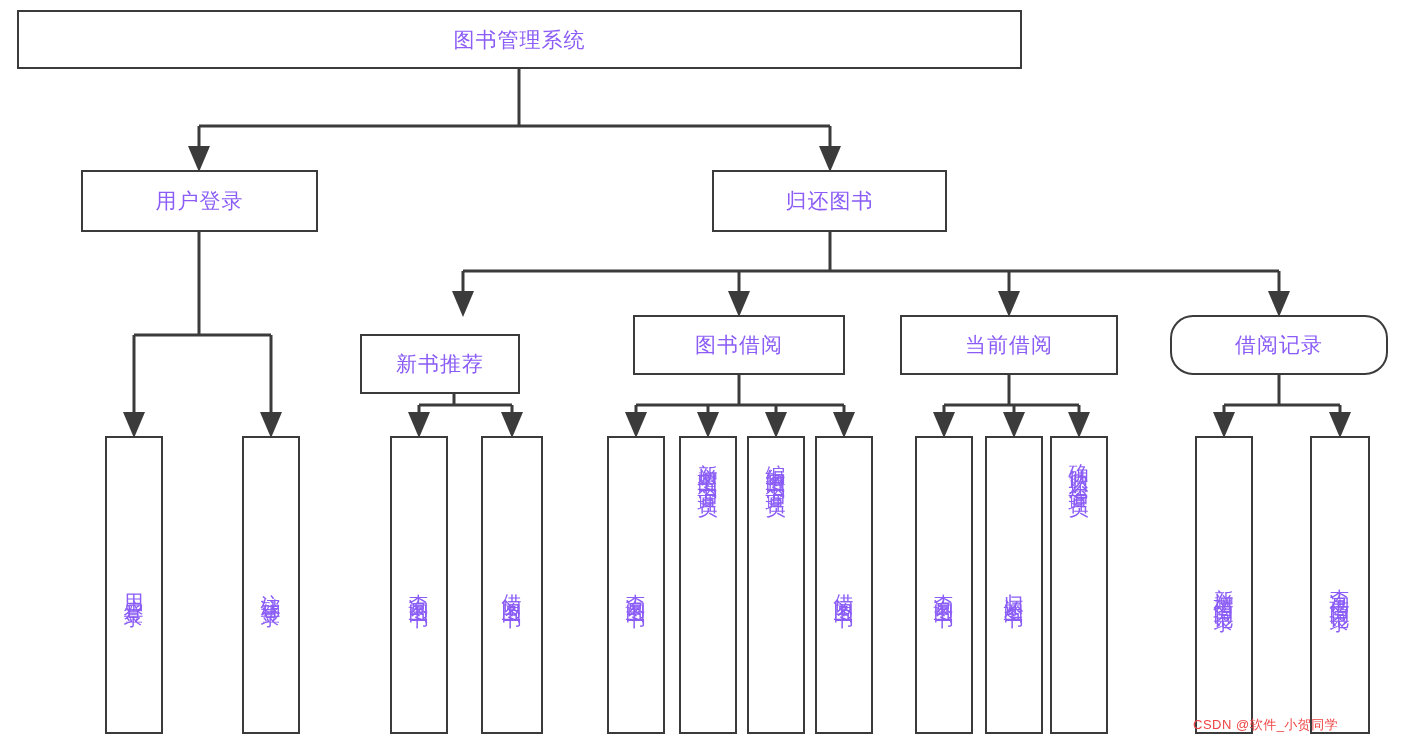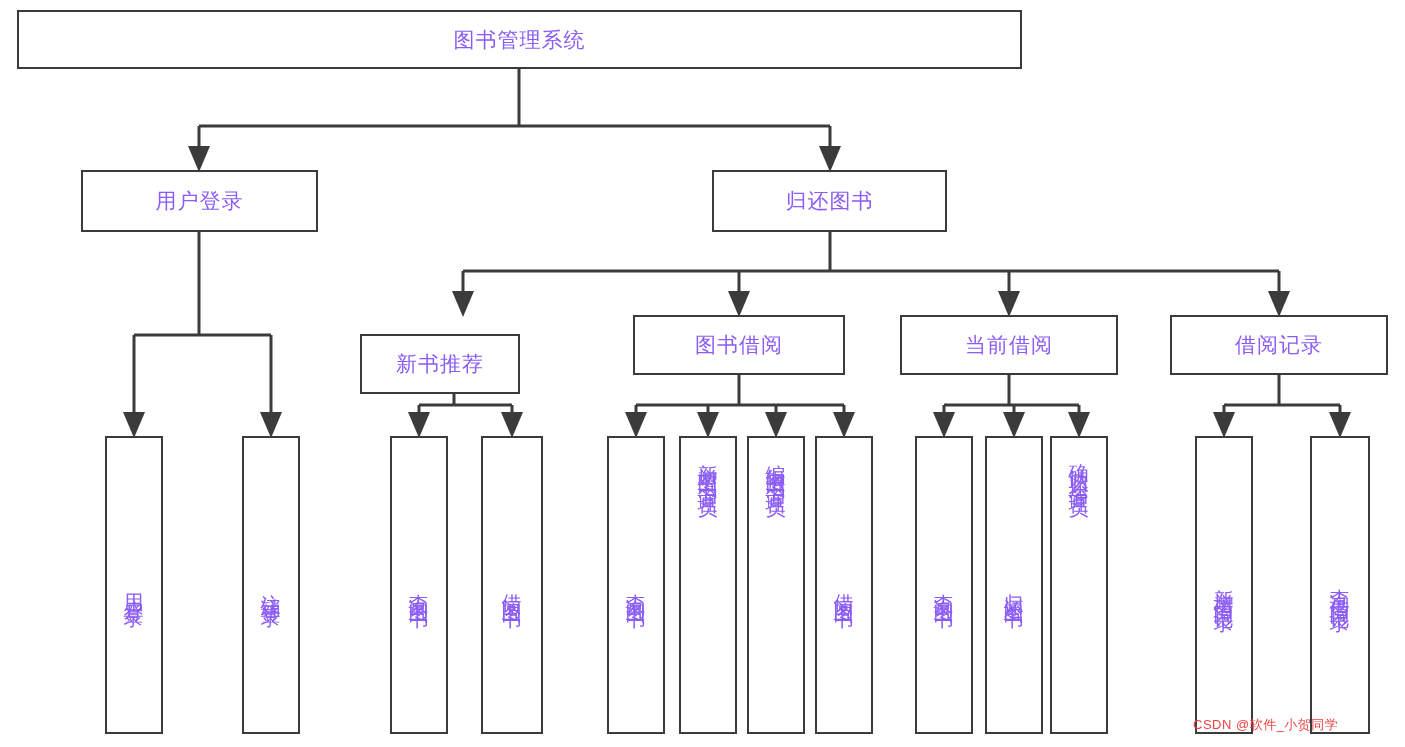--- a/index.html
+++ b/index.html
@@ -166,21 +166,21 @@
 
   <div class="node horizontal" style="left:360px; top:334px; width:160px; height:60px;">
     <span>新书推荐</span>
   </div>
   <div class="node horizontal" style="left:900px; top:315px; width:218px; height:60px;">
     <span>当前借阅</span>
   </div>
   <div class="node horizontal" style="left:633px; top:315px; width:212px; height:60px;">
     <span>图书借阅</span>
   </div>
-  <div class="node horizontal" style="left:1170px; top:315px; width:218px; height:60px;">
+  <div class="node horizontal" style="left:1170px; top:315px; width:218px; height:60px;border-radius:23px;">
     <span>借阅记录</span>
   </div>
 
   <div class="node vertical" style="left:105px; top:436px; width:58px; height:298px;">
     <div class="vwrap">
       <span class="vlabel">用户登录</span>
     </div>
   </div>
 
   <div class="node vertical" style="left:242px; top:436px; width:58px; height:298px;">

